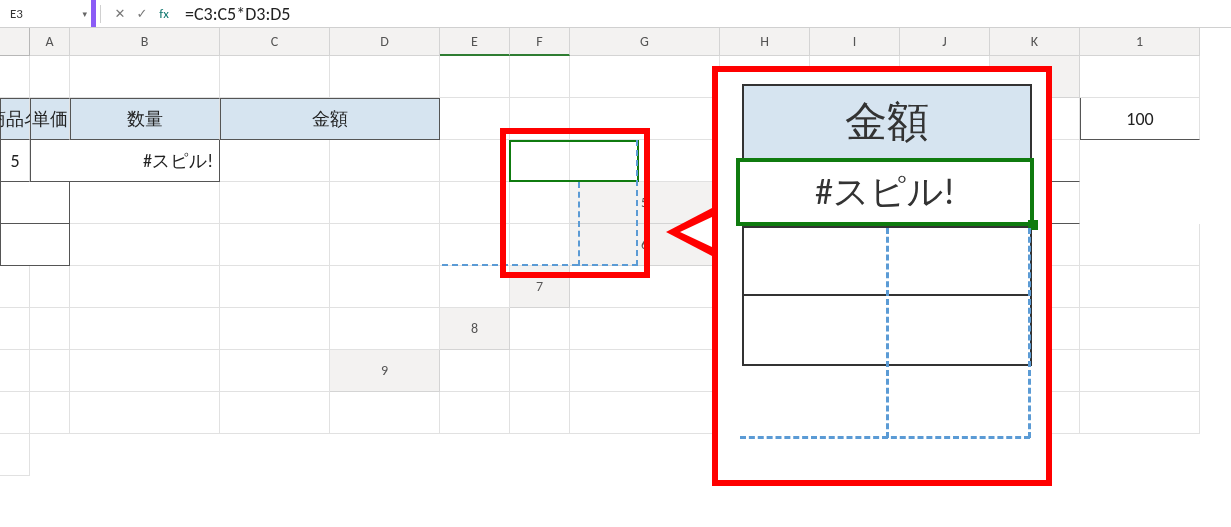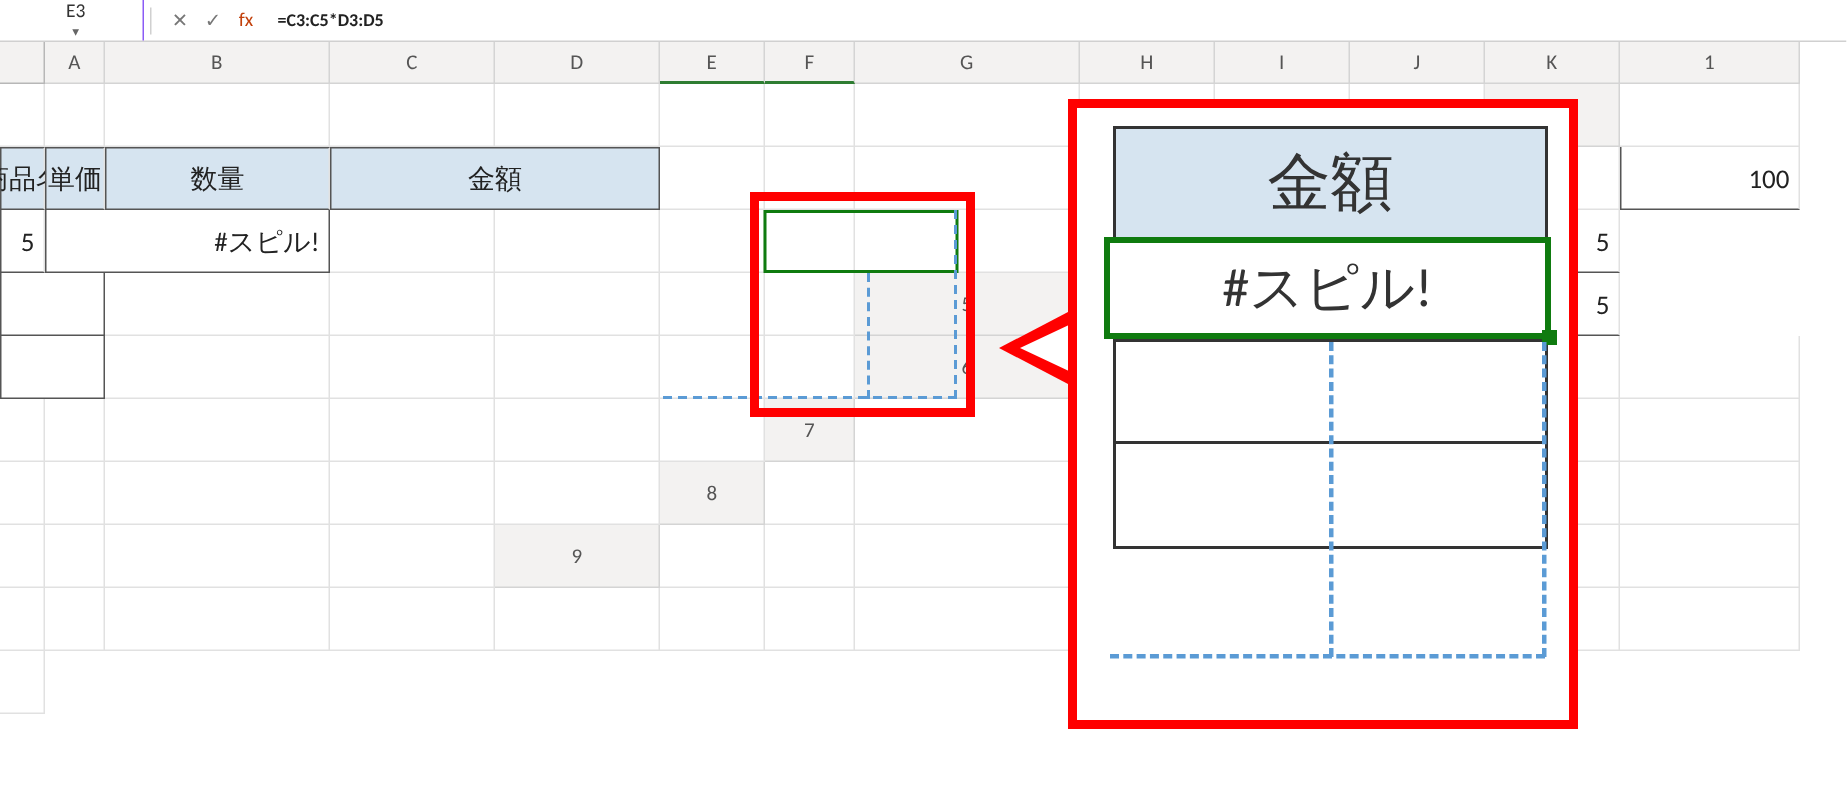--- a/index.html
+++ b/index.html
@@ -21,47 +21,46 @@
       height: 28px;
       border-bottom: 1px solid #d0d0d0;
       background: #fff;
     }
     .name-box {
       width: 96px;
       display: flex;
       align-items: center;
       justify-content: space-between;
       padding: 0 4px 0 10px;
-      border-right: 1px solid #8b5cf6;
+      border-right: 5px solid #8b5cf6;
       height: 100%;
       font-size: 13px;
-      flex-direction: column;
     }
     .name-box .chev { font-size: 9px; color: #666; }
     .fb-btns {
       display: flex;
       align-items: center;
       padding: 0 4px;
       height: 100%;
     }
     .fb-btn {
       width: 22px; height: 22px;
       display: flex; align-items: center; justify-content: center;
       color: #777; font-size: 13px;
       cursor: default;
     }
-    .fb-btn.fx { color: #c2410c; }
+    .fb-btn.fx { color: #0f766e; }
     .fb-divider { width:1px; height:18px; background:#d0d0d0; margin:0 4px; }
     .formula-input {
       flex: 1;
       padding: 0 6px;
-      font-size: 12px;
+      font-size: 18px;
       color: #222;
       height: 100%;
-      display: flex; align-items: center; font-weight: bold;
+      display: flex; align-items: center;
     }
 
     
     .grid-area {
       position: relative;
       display: grid;
       grid-template-columns: 30px 40px 150px 110px 110px 70px 60px 150px 90px 90px 90px 90px 120px;
       grid-auto-rows: 24px;
     }
 
@@ -83,21 +82,21 @@
     .cell {
       border-right: 1px solid #e1e1e1;
       border-bottom: 1px solid #e1e1e1;
       display: flex; align-items: center;
       padding: 0 6px;
       font-size: 18px;
       color: #222;
       background: #fff;
       white-space: nowrap;
     }
-    .cell.right { justify-content: flex-end; }
+    .cell.right { justify-content: center; }
     .cell.center { justify-content: center; }
 
     
     .t-border-top { border-top: 1px solid #555; }
     .t-border-left { border-left: 1px solid #555; }
     .t-border-right { border-right: 1px solid #555; }
     .t-border-bottom { border-bottom: 1px solid #555; }
     .thead-bg { background: #d6e4f0; }
 
     

